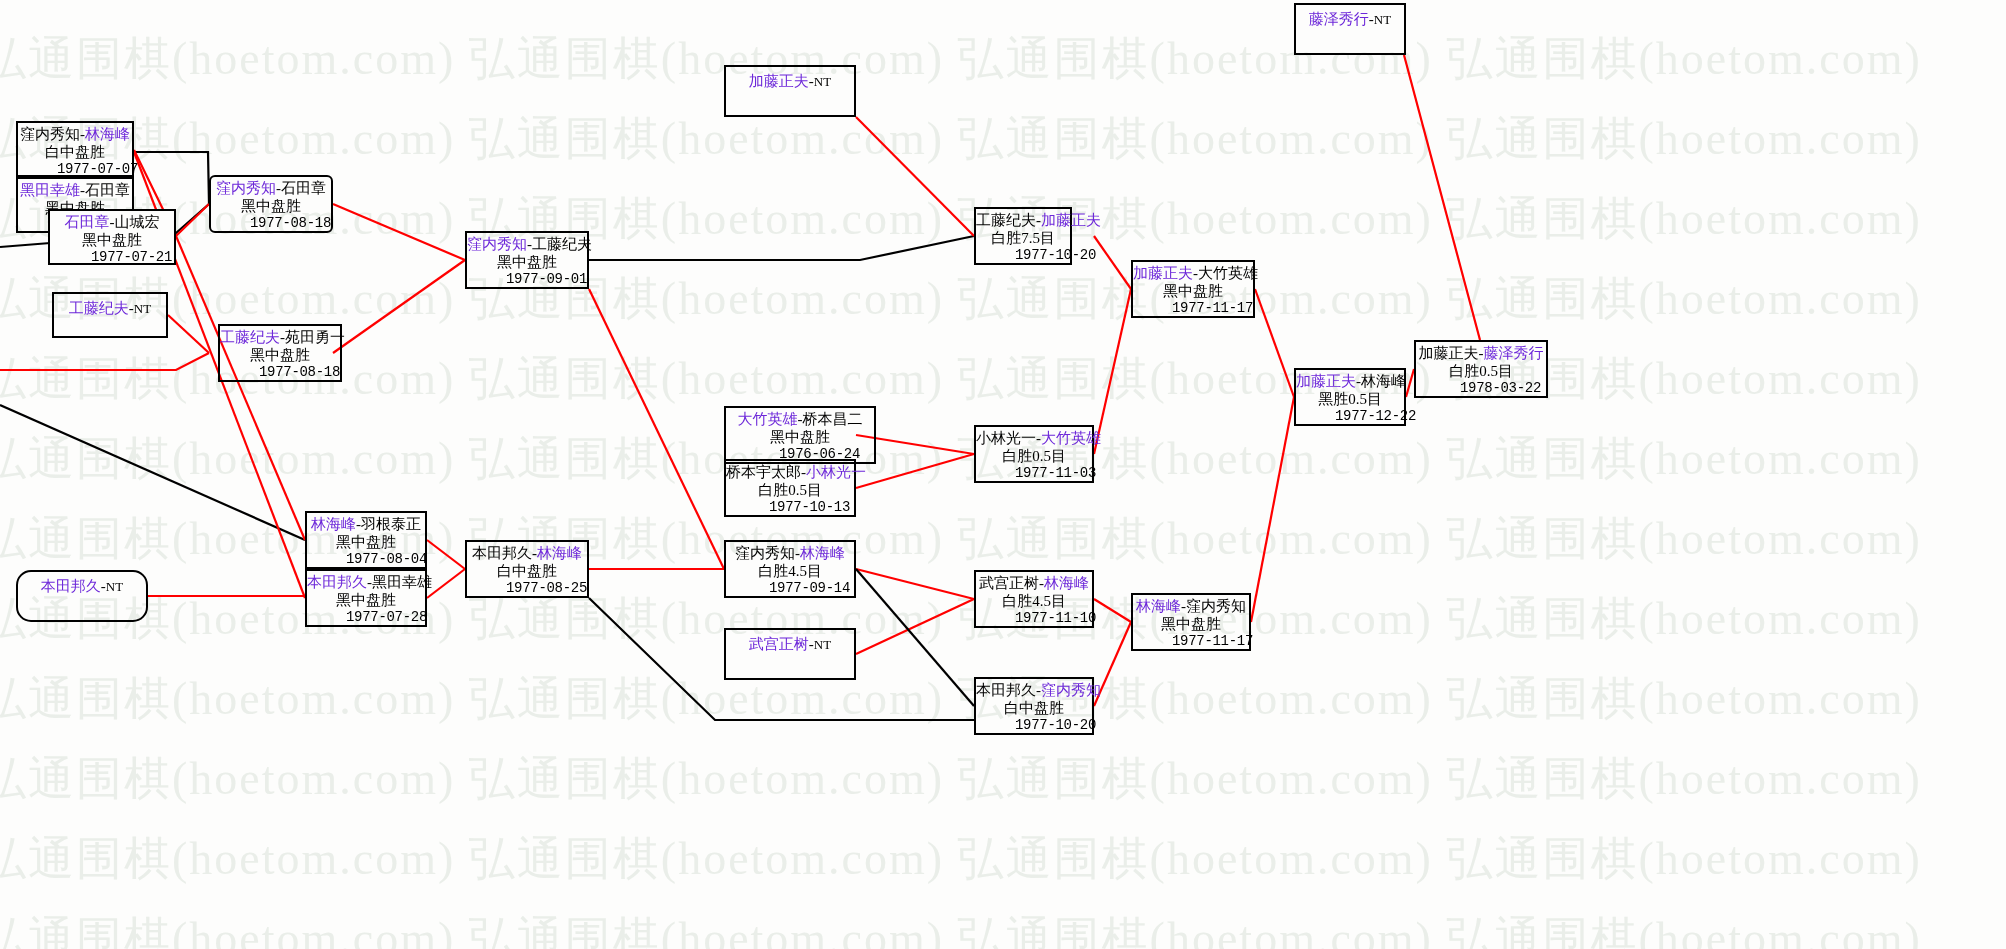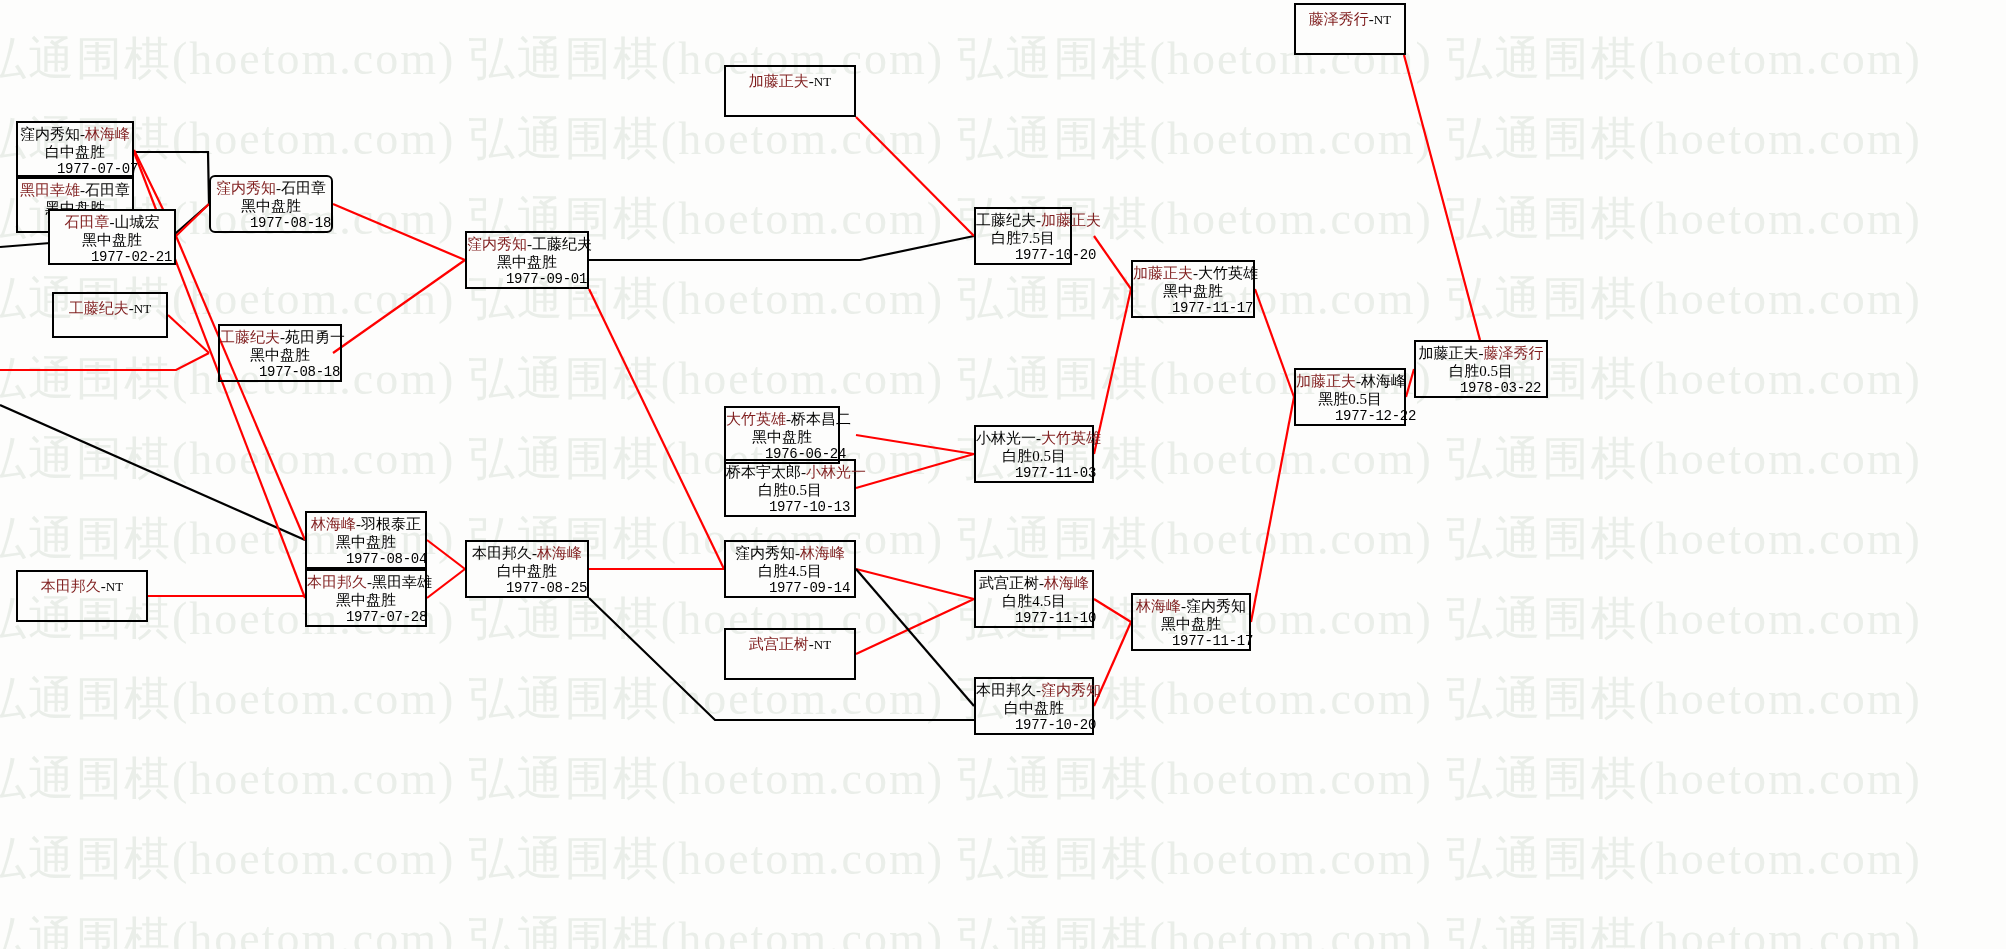--- a/index.html
+++ b/index.html
@@ -40,21 +40,21 @@
     text-align:center;
     line-height:1.18;
     padding-top:3px;
   }
   .node .ttl{font-size:15px;white-space:nowrap;}
   .node .res{font-size:15px;white-space:nowrap;}
   .node .dt{
     font-family:"Liberation Mono","DejaVu Sans Mono",monospace;
     font-size:14px;white-space:nowrap;letter-spacing:-.3px;padding-left:39px;
   }
-  .r{color:#7f1d1d;}
+  .r{color:#6d28d9;}
   .k{color:#000000;}
   .node.seed{display:flex;align-items:flex-start;justify-content:center;padding-top:6px;}
   .node.seed .ttl{font-size:15px;}
   .node.ol{background:#fdfdfc;}
 </style>
 </head>
 <body>
 
 <div id="stage">
 
@@ -113,21 +113,21 @@
         <div class="res">白中盘胜</div>
         <div class="dt">1977-07-07</div>
       </div>
       <div class="node" style="left: 16px; top: 177px; width: 118px; height: 56px;">
         <div class="ttl"><span class="r">黑田幸雄</span><span class="k">-</span><span class="k">石田章</span></div>
         <div class="res">黑中盘胜</div>
       </div>
       <div class="node ol" style="left: 48px; top: 209px; width: 128px; height: 56px;">
         <div class="ttl"><span class="r">石田章</span><span class="k">-</span><span class="k">山城宏</span></div>
         <div class="res">黑中盘胜</div>
-        <div class="dt">1977-02-21</div>
+        <div class="dt">1977-07-21</div>
       </div>
       <div class="node seed" style="left: 52px; top: 292px; width: 116px; height: 46px;">
         <div class="ttl"><span class="r">工藤纪夫</span><span class="k">-</span><span class="k" style="font-size: 13px;">NT</span></div>
       </div>
       <div class="node" style="left: 209px; top: 175px; width: 124px; height: 58px; border-radius: 6px;">
         <div class="ttl"><span class="r">窪内秀知</span><span class="k">-</span><span class="k">石田章</span></div>
         <div class="res">黑中盘胜</div>
         <div class="dt">1977-08-18</div>
       </div>
       <div class="node" style="left: 218px; top: 324px; width: 124px; height: 58px;">
@@ -159,21 +159,21 @@
       <div class="node" style="left: 1414px; top: 340px; width: 134px; height: 58px;">
         <div class="ttl"><span class="k">加藤正夫</span><span class="k">-</span><span class="r">藤泽秀行</span></div>
         <div class="res">白胜0.5目</div>
         <div class="dt">1978-03-22</div>
       </div>
       <div class="node" style="left: 1294px; top: 368px; width: 112px; height: 58px;">
         <div class="ttl"><span class="r">加藤正夫</span><span class="k">-</span><span class="k">林海峰</span></div>
         <div class="res">黑胜0.5目</div>
         <div class="dt">1977-12-22</div>
       </div>
-      <div class="node" style="left: 724px; top: 406px; width: 116px; height: 58px;">
+      <div class="node" style="left: 724px; top: 406px; width: 152px; height: 58px;">
         <div class="ttl"><span class="r">大竹英雄</span><span class="k">-</span><span class="k">桥本昌二</span></div>
         <div class="res">黑中盘胜</div>
         <div class="dt">1976-06-24</div>
       </div>
       <div class="node" style="left: 724px; top: 459px; width: 132px; height: 58px;">
         <div class="ttl"><span class="k">桥本宇太郎</span><span class="k">-</span><span class="r">小林光一</span></div>
         <div class="res">白胜0.5目</div>
         <div class="dt">1977-10-13</div>
       </div>
       <div class="node" style="left: 974px; top: 425px; width: 120px; height: 58px;">
@@ -184,21 +184,21 @@
       <div class="node" style="left: 305px; top: 511px; width: 122px; height: 58px;">
         <div class="ttl"><span class="r">林海峰</span><span class="k">-</span><span class="k">羽根泰正</span></div>
         <div class="res">黑中盘胜</div>
         <div class="dt">1977-08-04</div>
       </div>
       <div class="node" style="left: 305px; top: 569px; width: 122px; height: 58px;">
         <div class="ttl"><span class="r">本田邦久</span><span class="k">-</span><span class="k">黑田幸雄</span></div>
         <div class="res">黑中盘胜</div>
         <div class="dt">1977-07-28</div>
       </div>
-      <div class="node seed" style="left: 16px; top: 570px; width: 132px; height: 52px;">
+      <div class="node seed" style="left: 16px; top: 570px; width: 132px; height: 52px; border-radius: 15px;">
         <div class="ttl"><span class="r">本田邦久</span><span class="k">-</span><span class="k" style="font-size: 13px;">NT</span></div>
       </div>
       <div class="node" style="left: 465px; top: 540px; width: 124px; height: 58px;">
         <div class="ttl"><span class="k">本田邦久</span><span class="k">-</span><span class="r">林海峰</span></div>
         <div class="res">白中盘胜</div>
         <div class="dt">1977-08-25</div>
       </div>
       <div class="node" style="left: 724px; top: 540px; width: 132px; height: 58px;">
         <div class="ttl"><span class="k">窪内秀知</span><span class="k">-</span><span class="r">林海峰</span></div>
         <div class="res">白胜4.5目</div>

